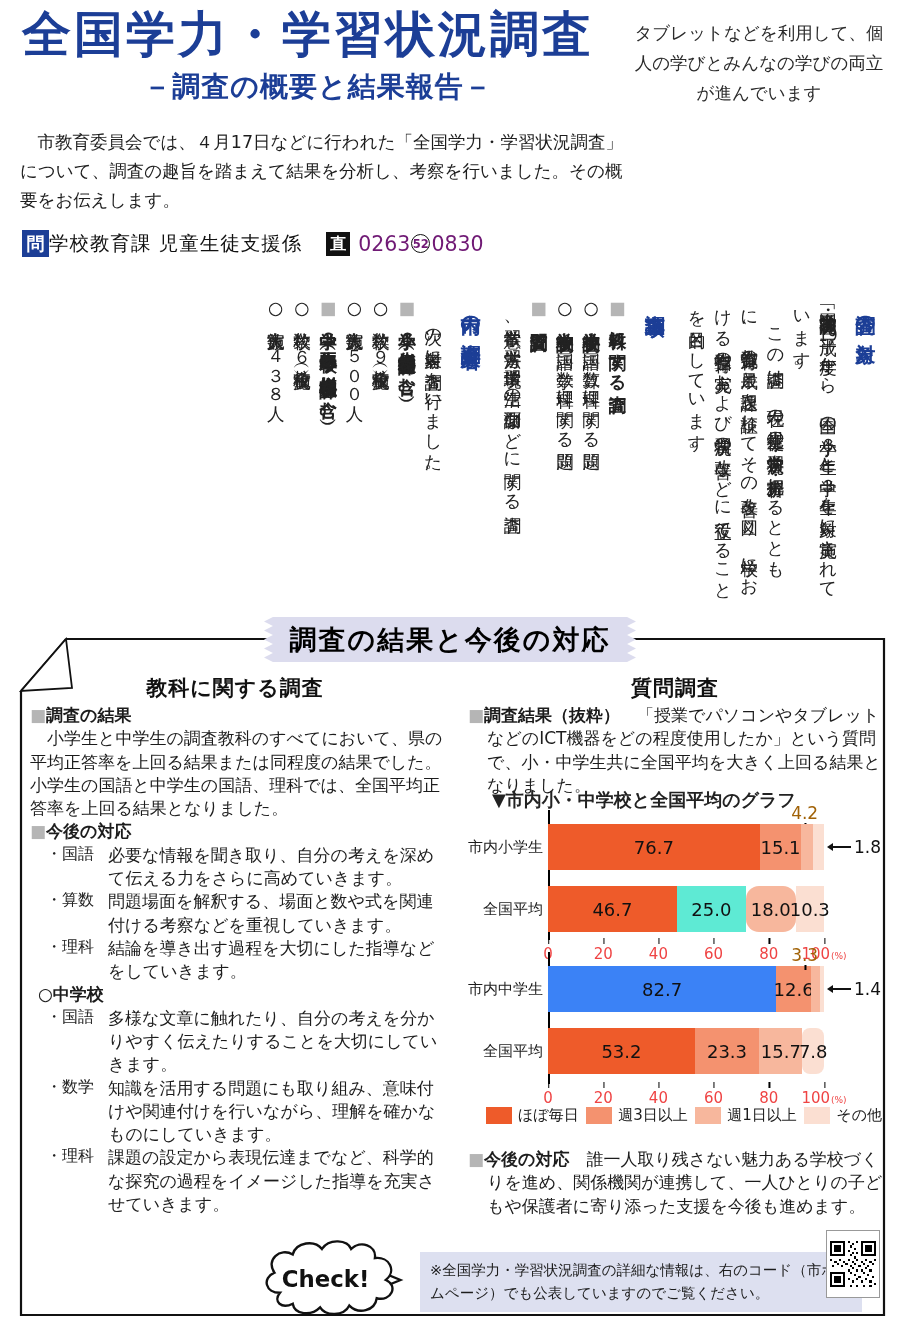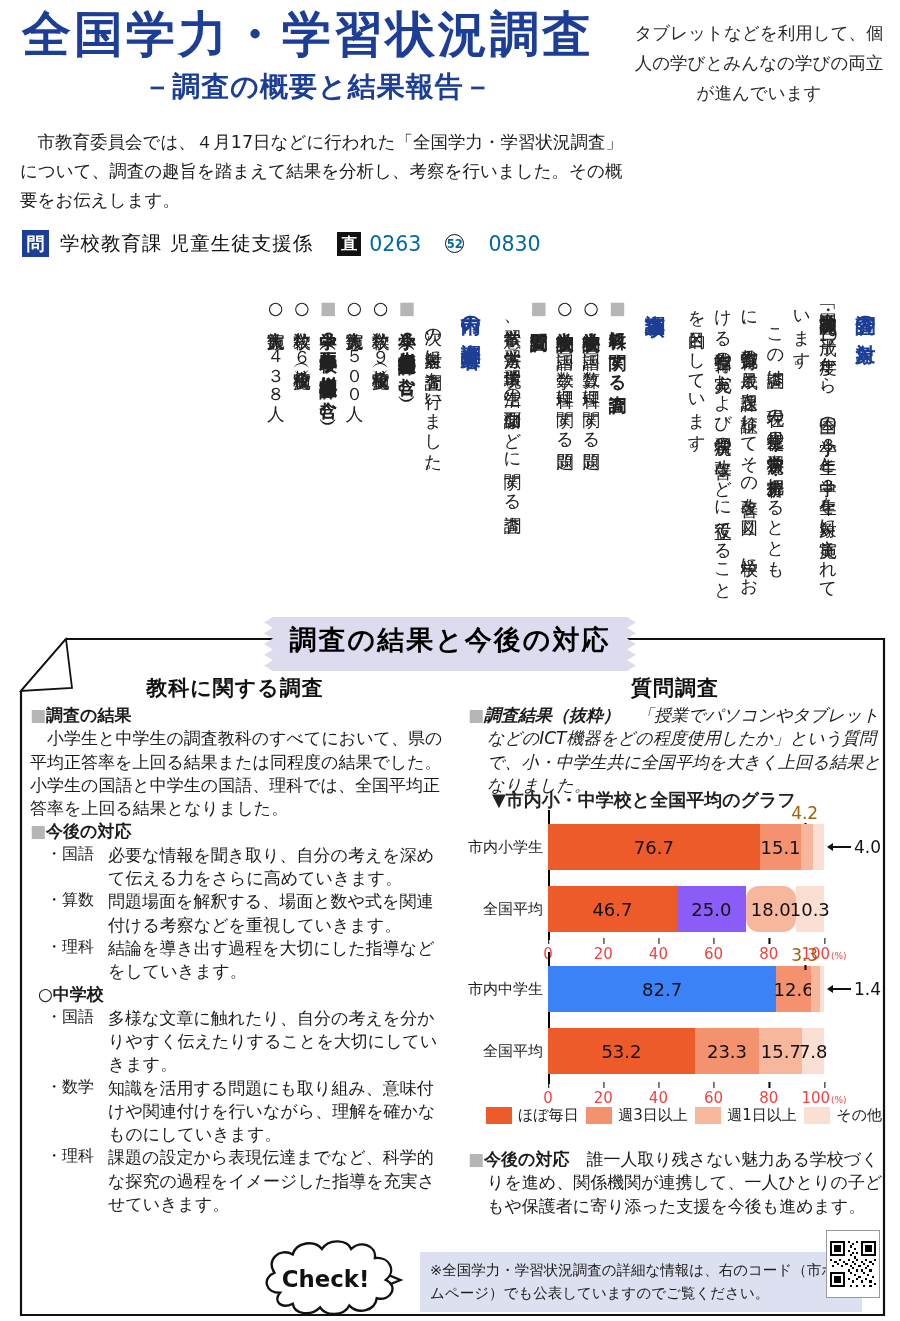--- a/index.html
+++ b/index.html
@@ -11,53 +11,53 @@
   [data-interactable]{box-sizing:border-box;}
   .abs{position:absolute;}
 
   
   .title{left:22px;top:2px;margin:0;font-size:49px;font-weight:900;letter-spacing:3px;color:var(--blue);white-space:nowrap;}
   .subtitle{left:22px;top:68px;width:592px;margin:0;text-align:center;font-size:28px;font-weight:800;color:var(--blue);letter-spacing:1px;}
   .caption{left:626px;top:18px;width:266px;font-size:17.5px;line-height:1.72;text-align:center;color:#2b2b2b;}
   .intro{left:20px;top:128px;width:606px;margin:0;font-size:17.5px;line-height:1.66;color:#1d1d1d;}
   .contact{left:22px;top:230px;display:flex;align-items:center;}
   .badge-ask{width:27px;height:27px;background:var(--blue);color:#fff;font-size:18px;font-weight:700;text-align:center;line-height:27px;flex:none;}
-  .dept{font-size:19.5px;color:#111;margin-left:11px;letter-spacing:1px;font-weight:500;}
+  .dept{font-size:19.5px;color:#111;margin-left:0;letter-spacing:1px;font-weight:500;}
   .badge-phone{width:24px;height:24px;background:#111;color:#fff;font-size:16px;font-weight:700;text-align:center;line-height:24px;margin-left:24px;flex:none;}
-  .phone{font-size:20.5px;color:#0369a1;margin-left:8px;font-weight:500;display:flex;align-items:center;gap:23px;}
+  .phone{font-size:20.5px;color:#701a75;margin-left:8px;font-weight:500;display:flex;align-items:center;}
   .circ52{display:inline-block;width:19px;height:19px;border:1.6px solid #111;border-radius:50%;font-size:11.5px;line-height:19px;text-align:center;margin:0 1px;font-weight:700;}
 
   
   .vwrap{top:298px;right:16px;height:308px;writing-mode:vertical-rl;color:#222;}
   .vp{margin:0;font-size:17.5px;line-height:1.5;letter-spacing:0.5px;}
   .vh{margin:0;margin-block-start:4px;margin-block-end:12px;font-size:20px;color:var(--blue);font-weight:800;letter-spacing:2px;}
   .vh2{margin-block-start:14px;}
   .vhang{padding-top:18px;text-indent:-18px;}
   .vb{font-weight:700;}
   .gsq{color:#b5b5b5;}
   .tcy{text-combine-upright:all;}
 
   
   .boxsvg{left:0;top:0;width:900px;height:1321px;pointer-events:none;}
-  .banner{left:264px;top:617px;width:372px;height:54px;background:#dcdcee;
+  .banner{left:264px;top:617px;width:372px;height:45px;background:#dcdcee;
     clip-path:polygon(2.4% 0,97.6% 0,100% 10%,97.6% 20%,100% 30%,97.6% 40%,100% 50%,97.6% 60%,100% 70%,97.6% 80%,100% 90%,97.6% 100%,2.4% 100%,0 90%,2.4% 80%,0 70%,2.4% 60%,0 50%,2.4% 40%,0 30%,2.4% 20%,0 10%);
     text-align:center;font-size:27px;font-weight:800;letter-spacing:2px;line-height:45px;color:#000;}
   .colhead{top:674px;margin:0;text-align:center;font-size:21px;font-weight:800;letter-spacing:1px;color:#111;}
   .lh{left:30px;width:410px;}
   .rh{left:468px;width:414px;}
 
   .h17{font-size:17px;line-height:1.37;margin:0;color:#1c1c1c;}
   .b{font-weight:700;}
   .lcol{left:30px;top:704px;width:418px;}
   .sub{padding-left:8px;}
   .fitem{display:flex;padding-left:16px;}
   .filabel{flex:none;width:62px;}
   .fitext{flex:1;}
   .hang2{padding-left:19px;text-indent:-19px;}
-  .rcol-p{left:468px;width:414px;font-style:italic;}
+  .rcol-p{left:468px;width:414px;}
   .chartcap{left:492px;top:788px;width:390px;margin:0;font-size:18px;font-weight:700;}
 
   
   .chart{left:468px;width:420px;padding-top:18px;box-sizing:border-box;}
   #chart0{top:806px;height:154px;}
   #chart1{top:948px;height:156px;}
   .vline{position:absolute;left:80px;top:4px;bottom:20px;width:1.5px;background:#000;}
   .crow{display:flex;align-items:center;height:46px;margin-bottom:16px;}
   .clabel{width:80px;font-size:15px;text-align:right;padding-right:5px;box-sizing:border-box;color:#1c1c1c;}
   .cbar{position:relative;display:flex;width:276px;height:46px;flex:none;}
@@ -181,32 +181,32 @@
         <div class="cseg" data-interactable="false" style="width: 76.7%; background: rgb(238, 91, 42);">
           <span class="cval" data-interactable="false">76.7</span>
         </div>
         <div class="cseg" data-interactable="false" style="width: 15.1%; background: rgb(244, 146, 111);">
           <span class="cval" data-interactable="false">15.1</span>
         </div>
         <div class="cabove" data-interactable="false" style="left: 93%;">4.2</div>
         <div class="cseg" data-interactable="false" style="width: 4.2%; background: rgb(247, 183, 157);"></div>
         <div class="cright" data-interactable="false">
           <div class="arrowline" data-interactable="false"></div>
-          <span data-interactable="false">4.0</span>
+          <span data-interactable="false">1.8</span>
         </div>
         <div class="cseg" data-interactable="false" style="width: 4%; background: rgb(251, 223, 210);"></div>
       </div>
     </div>
     <div class="crow" data-interactable="false">
       <div class="clabel" data-interactable="false">全国平均</div>
       <div class="cbar" data-interactable="false">
         <div class="cseg" data-interactable="false" style="width: 46.7%; background: rgb(238, 91, 42);">
           <span class="cval" data-interactable="false">46.7</span>
         </div>
-        <div class="cseg" data-interactable="false" style="width: 25%; background: #8b5cf6;">
+        <div class="cseg" data-interactable="false" style="width: 25%; background: #5eead4;">
           <span class="cval" data-interactable="false">25.0</span>
         </div>
         <div class="cseg" data-interactable="false" style="width: 18%; background: rgb(247, 183, 157); border-radius: 13px;">
           <span class="cval" data-interactable="false">18.0</span>
         </div>
         <div class="cseg" data-interactable="false" style="width: 10.3%; background: rgb(251, 223, 210);">
           <span class="cval" data-interactable="false">10.3</span>
         </div>
       </div>
     </div>
@@ -244,21 +244,21 @@
       <div class="cbar" data-interactable="false">
         <div class="cseg" data-interactable="false" style="width: 53.2%; background: rgb(238, 91, 42);">
           <span class="cval" data-interactable="false">53.2</span>
         </div>
         <div class="cseg" data-interactable="false" style="width: 23.3%; background: rgb(244, 146, 111);">
           <span class="cval" data-interactable="false">23.3</span>
         </div>
         <div class="cseg" data-interactable="false" style="width: 15.7%; background: rgb(247, 183, 157);">
           <span class="cval" data-interactable="false">15.7</span>
         </div>
-        <div class="cseg" data-interactable="false" style="width: 7.8%; background: rgb(251, 223, 210);">
+        <div class="cseg" data-interactable="false" style="width: 7.8%; background: rgb(251, 223, 210); border-radius: 8px;">
           <span class="cval" data-interactable="false">7.8</span>
         </div>
       </div>
     </div>
     <div class="caxis" data-interactable="false">
       <div class="ctick" data-interactable="false" style="left: 0%;">0</div>
       <div class="ctick" data-interactable="false" style="left: 20%;">20</div>
       <div class="ctick" data-interactable="false" style="left: 40%;">40</div>
       <div class="ctick" data-interactable="false" style="left: 60%;">60</div>
       <div class="ctick" data-interactable="false" style="left: 80%;">80</div>

